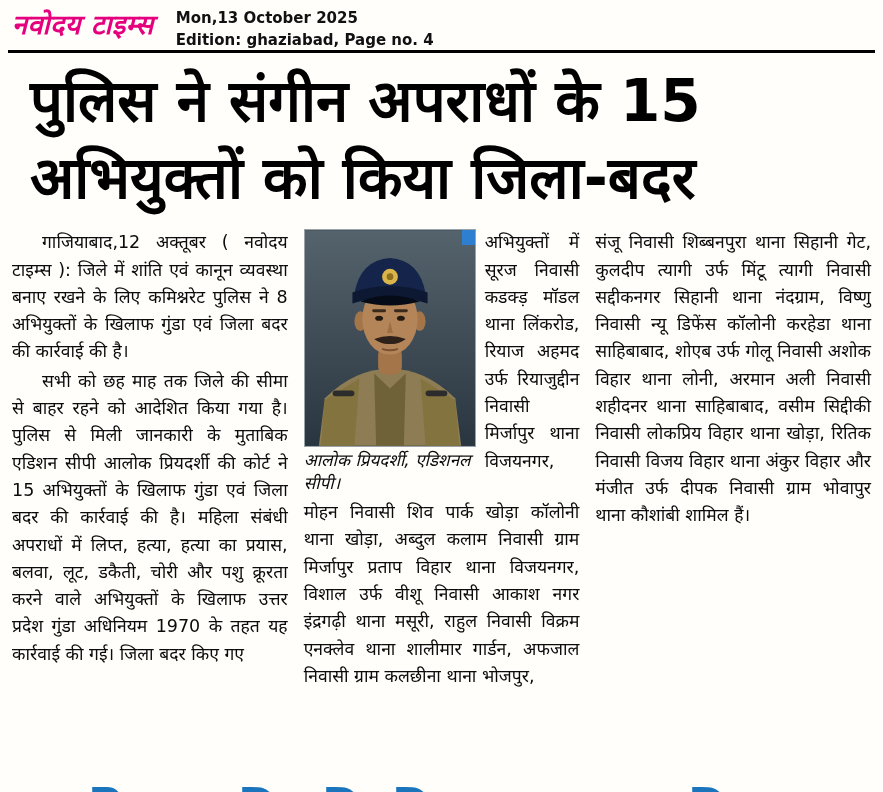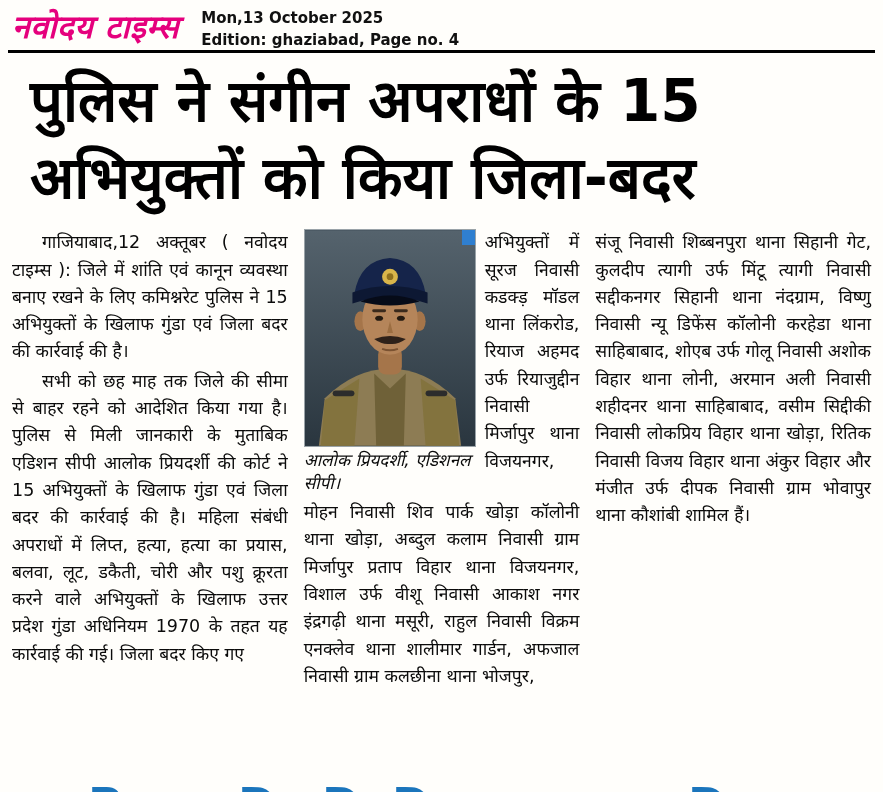--- a/index.html
+++ b/index.html
@@ -12,21 +12,21 @@
     font-family: "DejaVu Sans", sans-serif;
     color: #0b0b0b;
     overflow: hidden;
   }
   
   .masthead {
     display: flex; align-items: flex-start;
     gap: 22px; padding: 7px 12px 4px 12px; height: 50px;
   }
   .logo {
-    font-size: 32px; font-weight: bold; font-style: italic;
+    font-size: 27px; font-weight: bold; font-style: italic;
     letter-spacing: 0.5px; line-height: 1.3; white-space: nowrap;
   }
   .dateline { font-size: 15px; line-height: 1.45; color: #111; padding-top: 1px; font-weight: bold; }
   .rule { height: 3px; background: #000; margin: 0 8px; }
   
   .headline {
     font-size: 58px; font-weight: 800; line-height: 1.33;
     color: #000; padding: 10px 14px 4px 30px; letter-spacing: 0px;
   }
   .headline .hl-line { display: block; }
@@ -86,21 +86,21 @@
   <div class="rule"></div>
 
   <h1 class="headline">
     <span class="hl-line">पुलिस ने संगीन अपराधों के 15</span>
     <span class="hl-line">अभियुक्तों को किया जिला-बदर</span>
   </h1>
 
   <div class="body-cols">
 
     <div class="col">
-      <p class="indent">गाजियाबाद,12 अक्तूबर ( नवोदय टाइम्स ): जिले में शांति एवं कानून व्यवस्था बनाए रखने के लिए कमिश्नरेट पुलिस ने 15 अभियुक्तों के खिलाफ गुंडा एवं जिला बदर की कार्रवाई की है।</p>
+      <p class="indent">गाजियाबाद,12 अक्तूबर ( नवोदय टाइम्स ): जिले में शांति एवं कानून व्यवस्था बनाए रखने के लिए कमिश्नरेट पुलिस ने 8 अभियुक्तों के खिलाफ गुंडा एवं जिला बदर की कार्रवाई की है।</p>
       <p class="indent">सभी को छह माह तक जिले की सीमा से बाहर रहने को आदेशित किया गया है। पुलिस से मिली जानकारी के मुताबिक एडिशन सीपी आलोक प्रियदर्शी की कोर्ट ने 15 अभियुक्तों के खिलाफ गुंडा एवं जिला बदर की कार्रवाई की है। महिला संबंधी अपराधों में लिप्त, हत्या, हत्या का प्रयास, बलवा, लूट, डकैती, चोरी और पशु क्रूरता करने वाले अभियुक्तों के खिलाफ उत्तर प्रदेश गुंडा अधिनियम 1970 के तहत यह कार्रवाई की गई। जिला बदर किए गए</p>
     </div>
 
     <div class="col">
       <div class="photo-row">
         <div class="photo-stack">
           <figure class="photo-frame">
             <svg viewBox="0 0 172 218" aria-hidden="true">
               <defs>
                 <linearGradient id="bgGrad" x1="0" y1="0" x2="0" y2="1">

